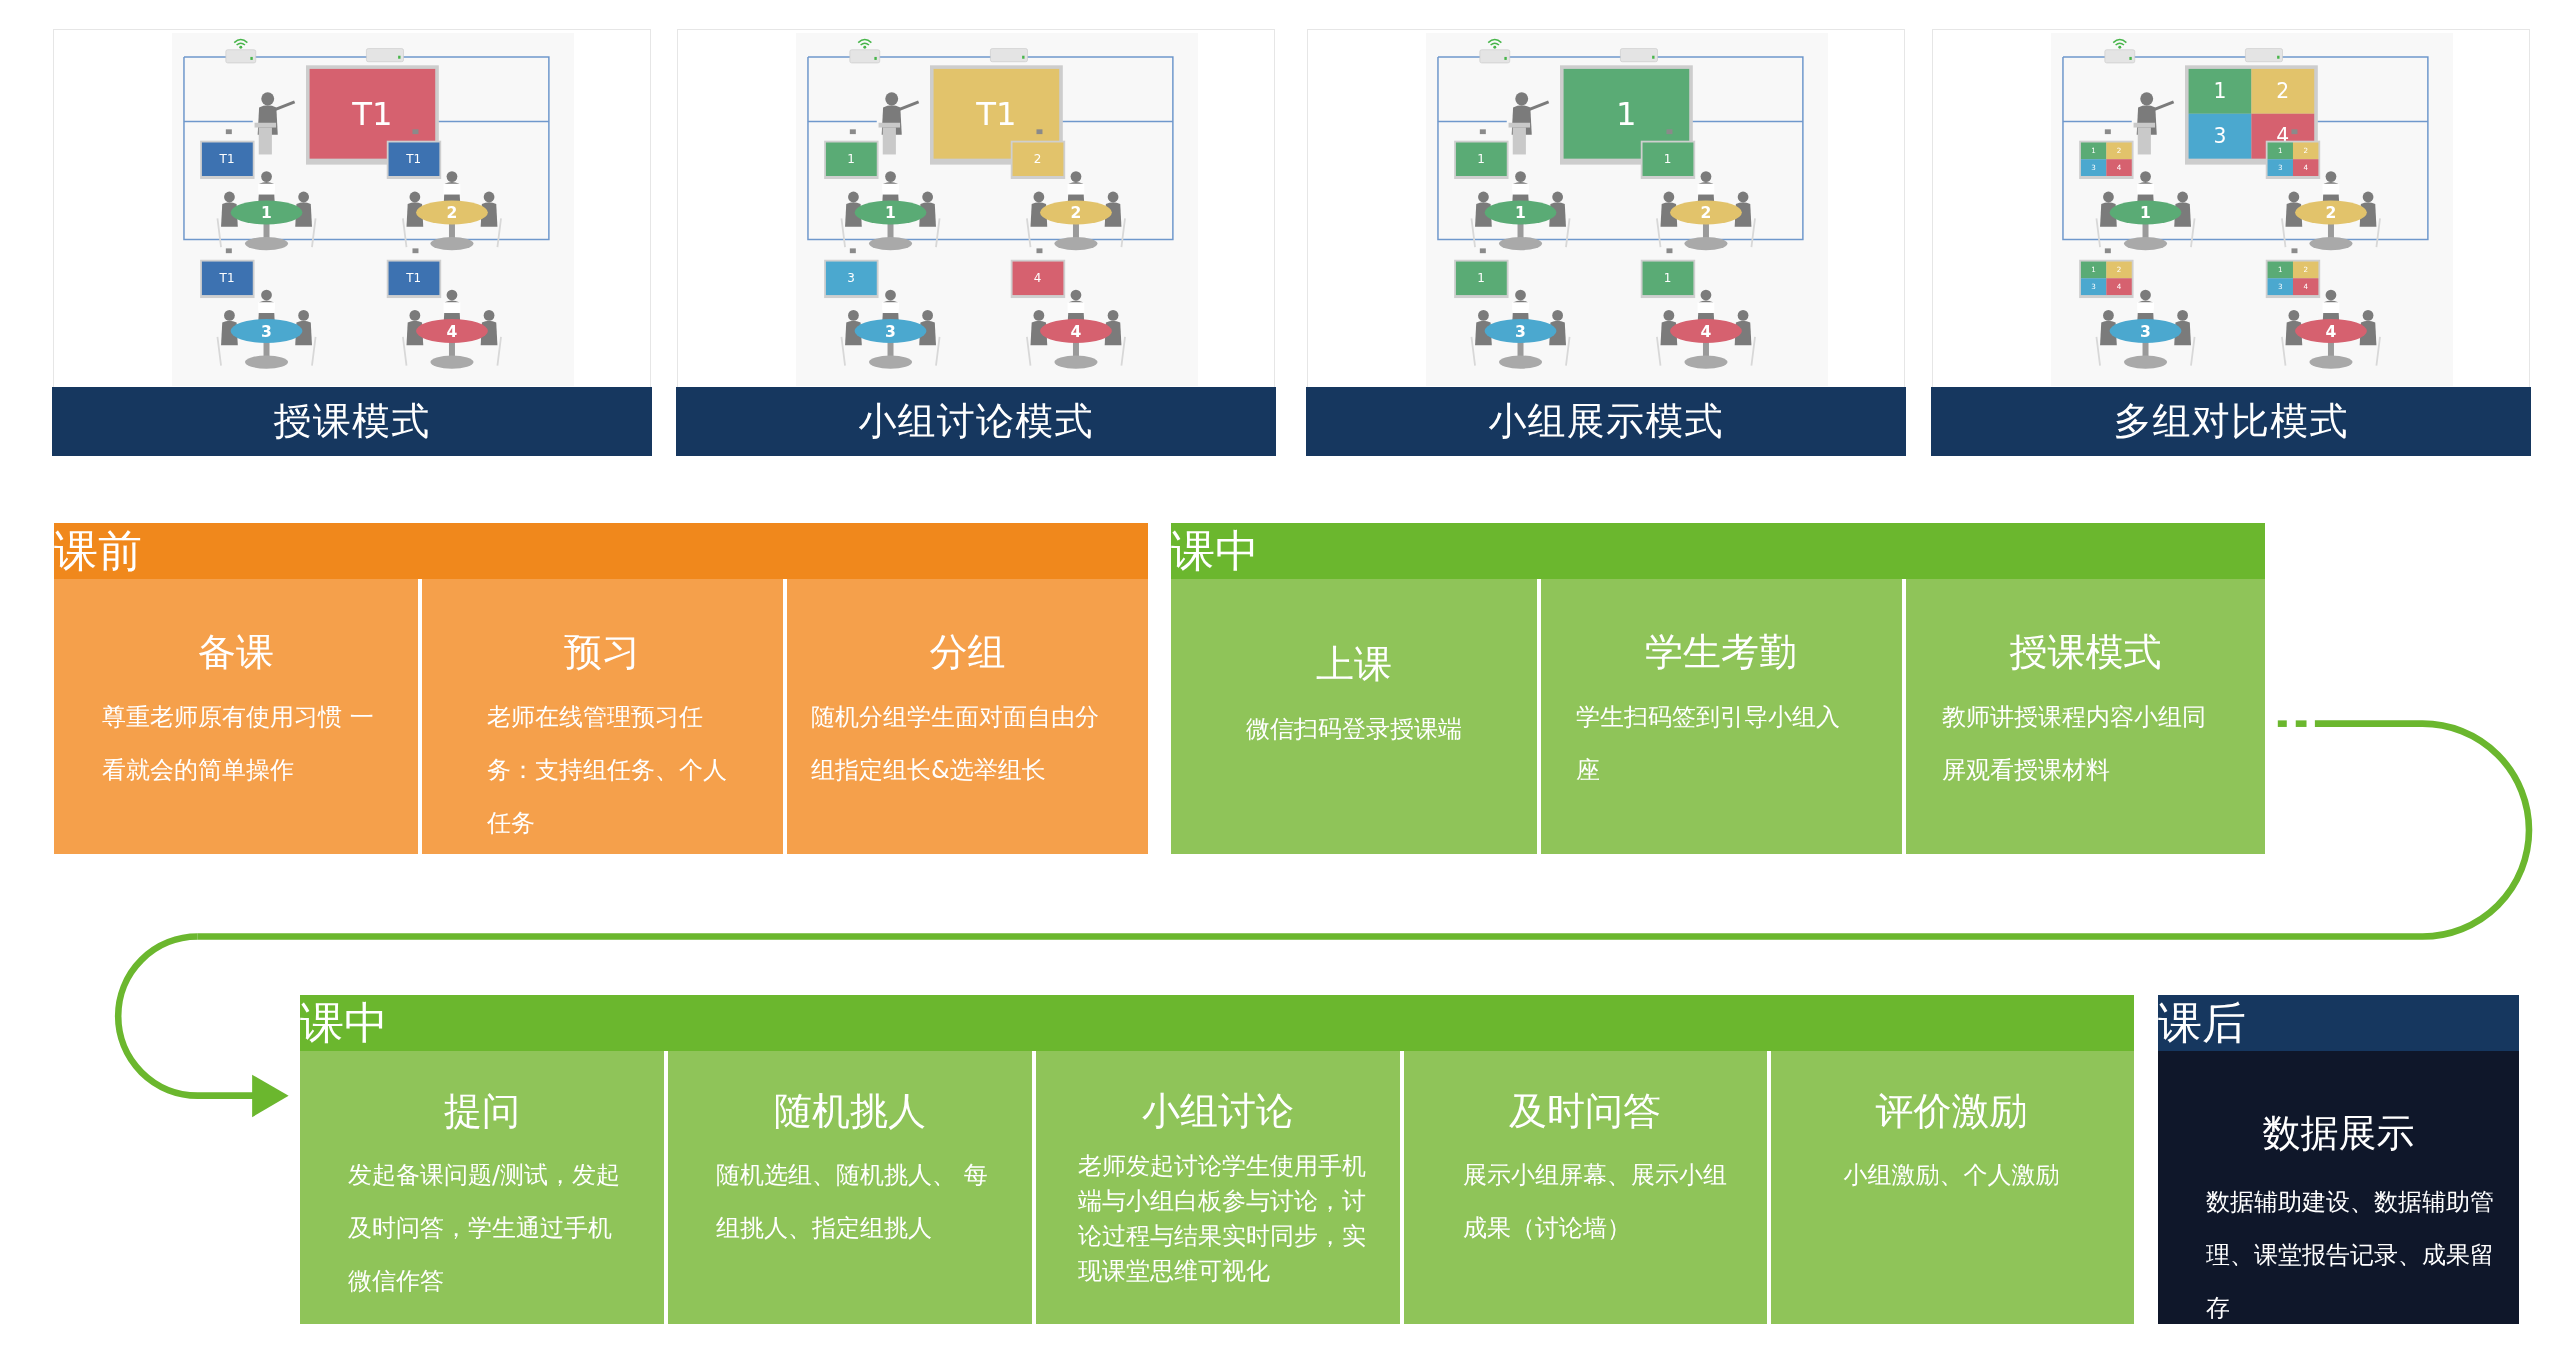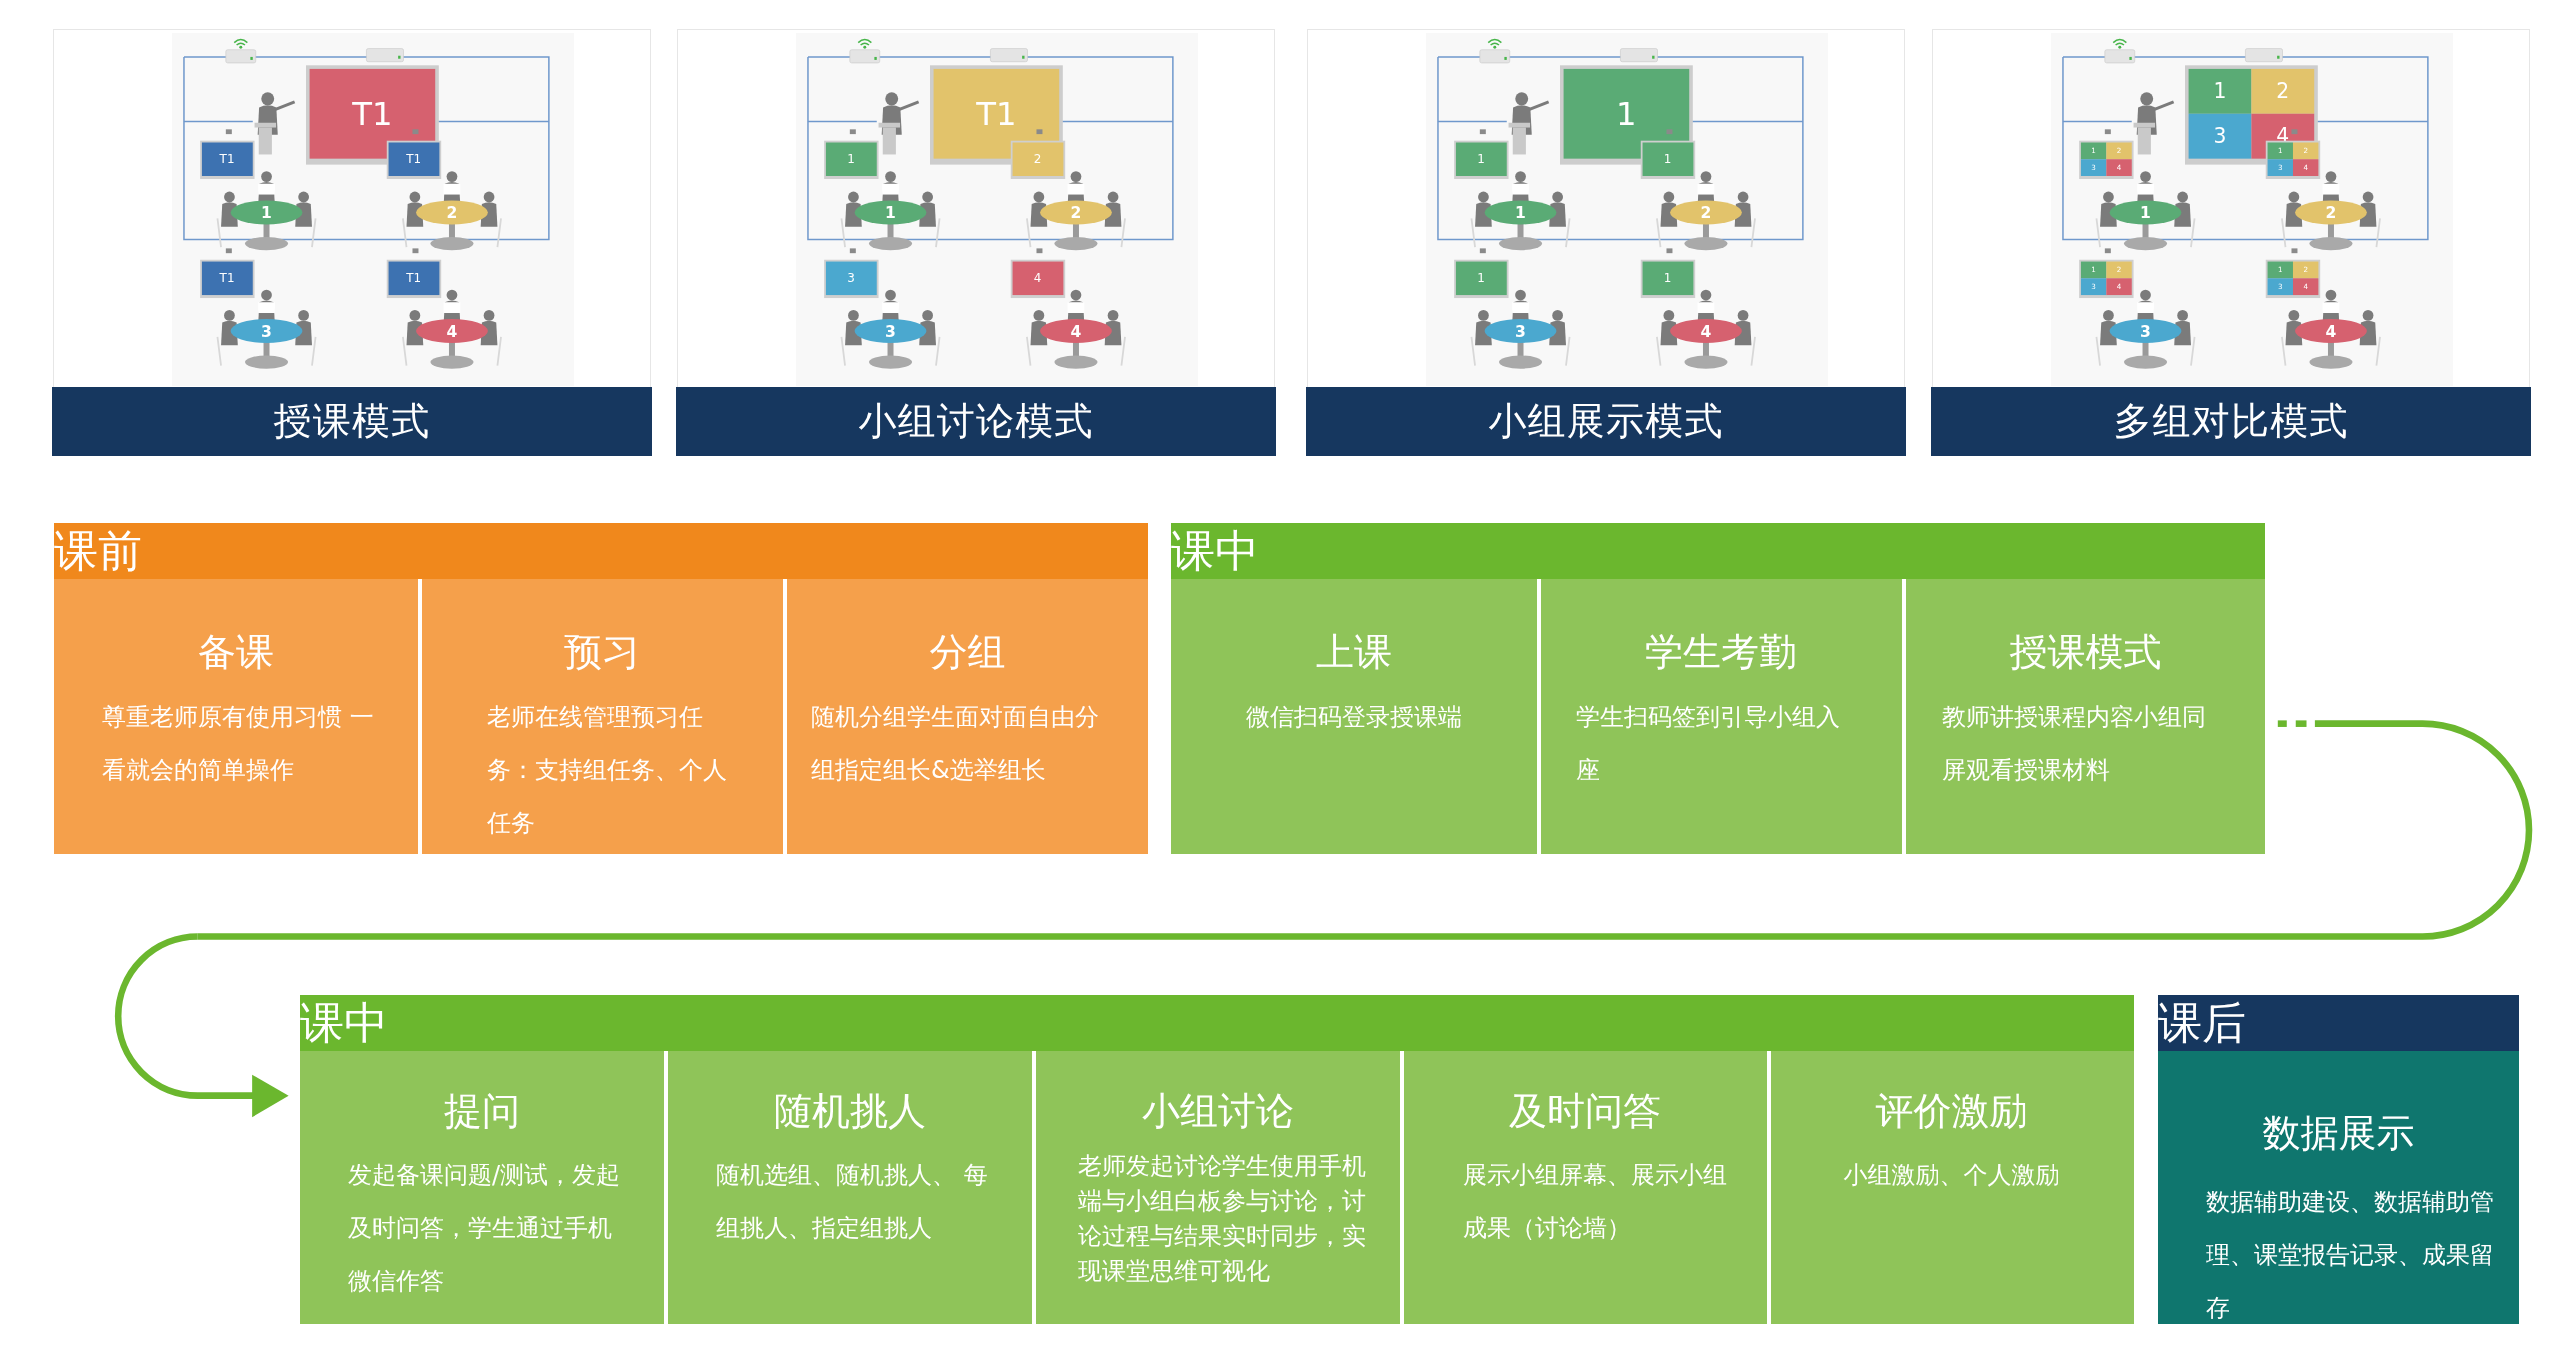--- a/index.html
+++ b/index.html
@@ -599,21 +599,21 @@
     <div class="col" style="left:733px;width:361px;">
       <div class="col-title" style="padding-top:48px;height:50px;">分组</div>
       <div class="col-desc" style="padding-top:14.4px;padding-left:24px;padding-right:36px;">随机分组学生面对面自由分组指定组长&amp;选举组长</div>
     </div>
   </div>
 </div>
 
 <div class="phase" style="left:1171px;top:523px;width:1094px;height:331px;">
   <div class="phase-header" style="height:56px;line-height:56px;background:#6bb72e;">课中</div>
   <div class="phase-body" style="top:56px;background:#8fc459;">
-    <div class="col" style="left:0;width:366px;">
+    <div class="col" style="left:0;width:366px;margin-top:12px;">
       <div class="col-title" style="padding-top:48px;height:50px;">上课</div>
       <div class="col-desc" style="padding-top:14.4px;text-align:center;padding-left:24px;padding-right:24px;">微信扫码登录授课端</div>
     </div>
     <div class="col-divider" style="left:366px;"></div>
     <div class="col" style="left:369px;width:362px;">
       <div class="col-title" style="padding-top:48px;height:50px;">学生考勤</div>
       <div class="col-desc" style="padding-top:14.4px;padding-left:36px;">学生扫码签到引导小组入座</div>
     </div>
     <div class="col-divider" style="left:731px;"></div>
     <div class="col" style="left:735px;width:359px;">
@@ -648,20 +648,20 @@
     <div class="col-divider" style="left:1467px;"></div>
     <div class="col" style="left:1470px;width:363px;">
       <div class="col-title" style="padding-top:35px;height:50px;">评价激励</div>
       <div class="col-desc" style="padding-top:13px;text-align:center;padding-left:24px;padding-right:24px;">小组激励、个人激励</div>
     </div>
   </div>
 </div>
 
 <div class="phase" style="left:2158px;top:995px;width:361px;height:329px;">
   <div class="phase-header" style="height:56px;line-height:56px;background:#16375f;">课后</div>
-  <div class="phase-body" style="top:56px;background:#0f766e;">
+  <div class="phase-body" style="top:56px;background:#0f172a;">
     <div class="col" style="left:0;width:361px;">
       <div class="col-title" style="padding-top:57px;height:50px;">数据展示</div>
       <div class="col-desc" style="padding-top:18px;padding-left:48px;padding-right:20px;">数据辅助建设、数据辅助管理、课堂报告记录、成果留存</div>
     </div>
   </div>
 </div>
 
 
 </body></html>

